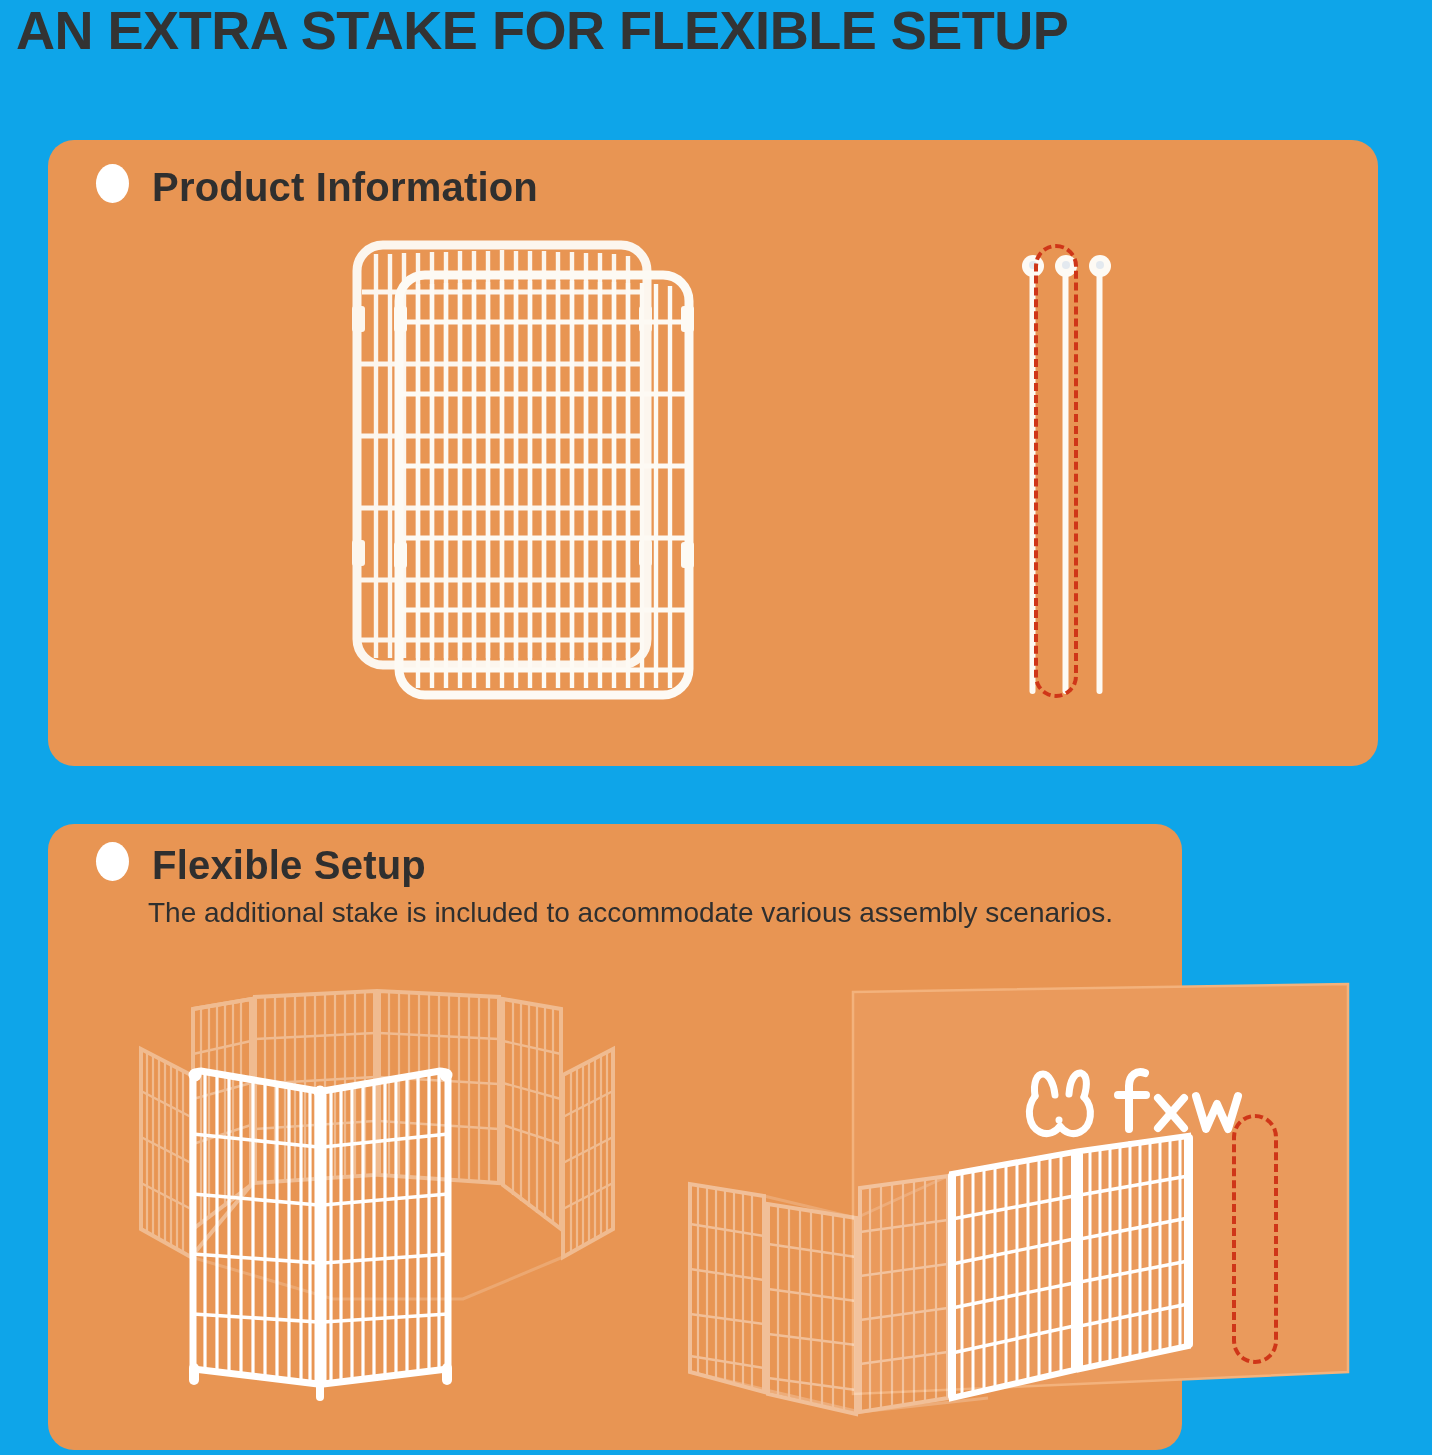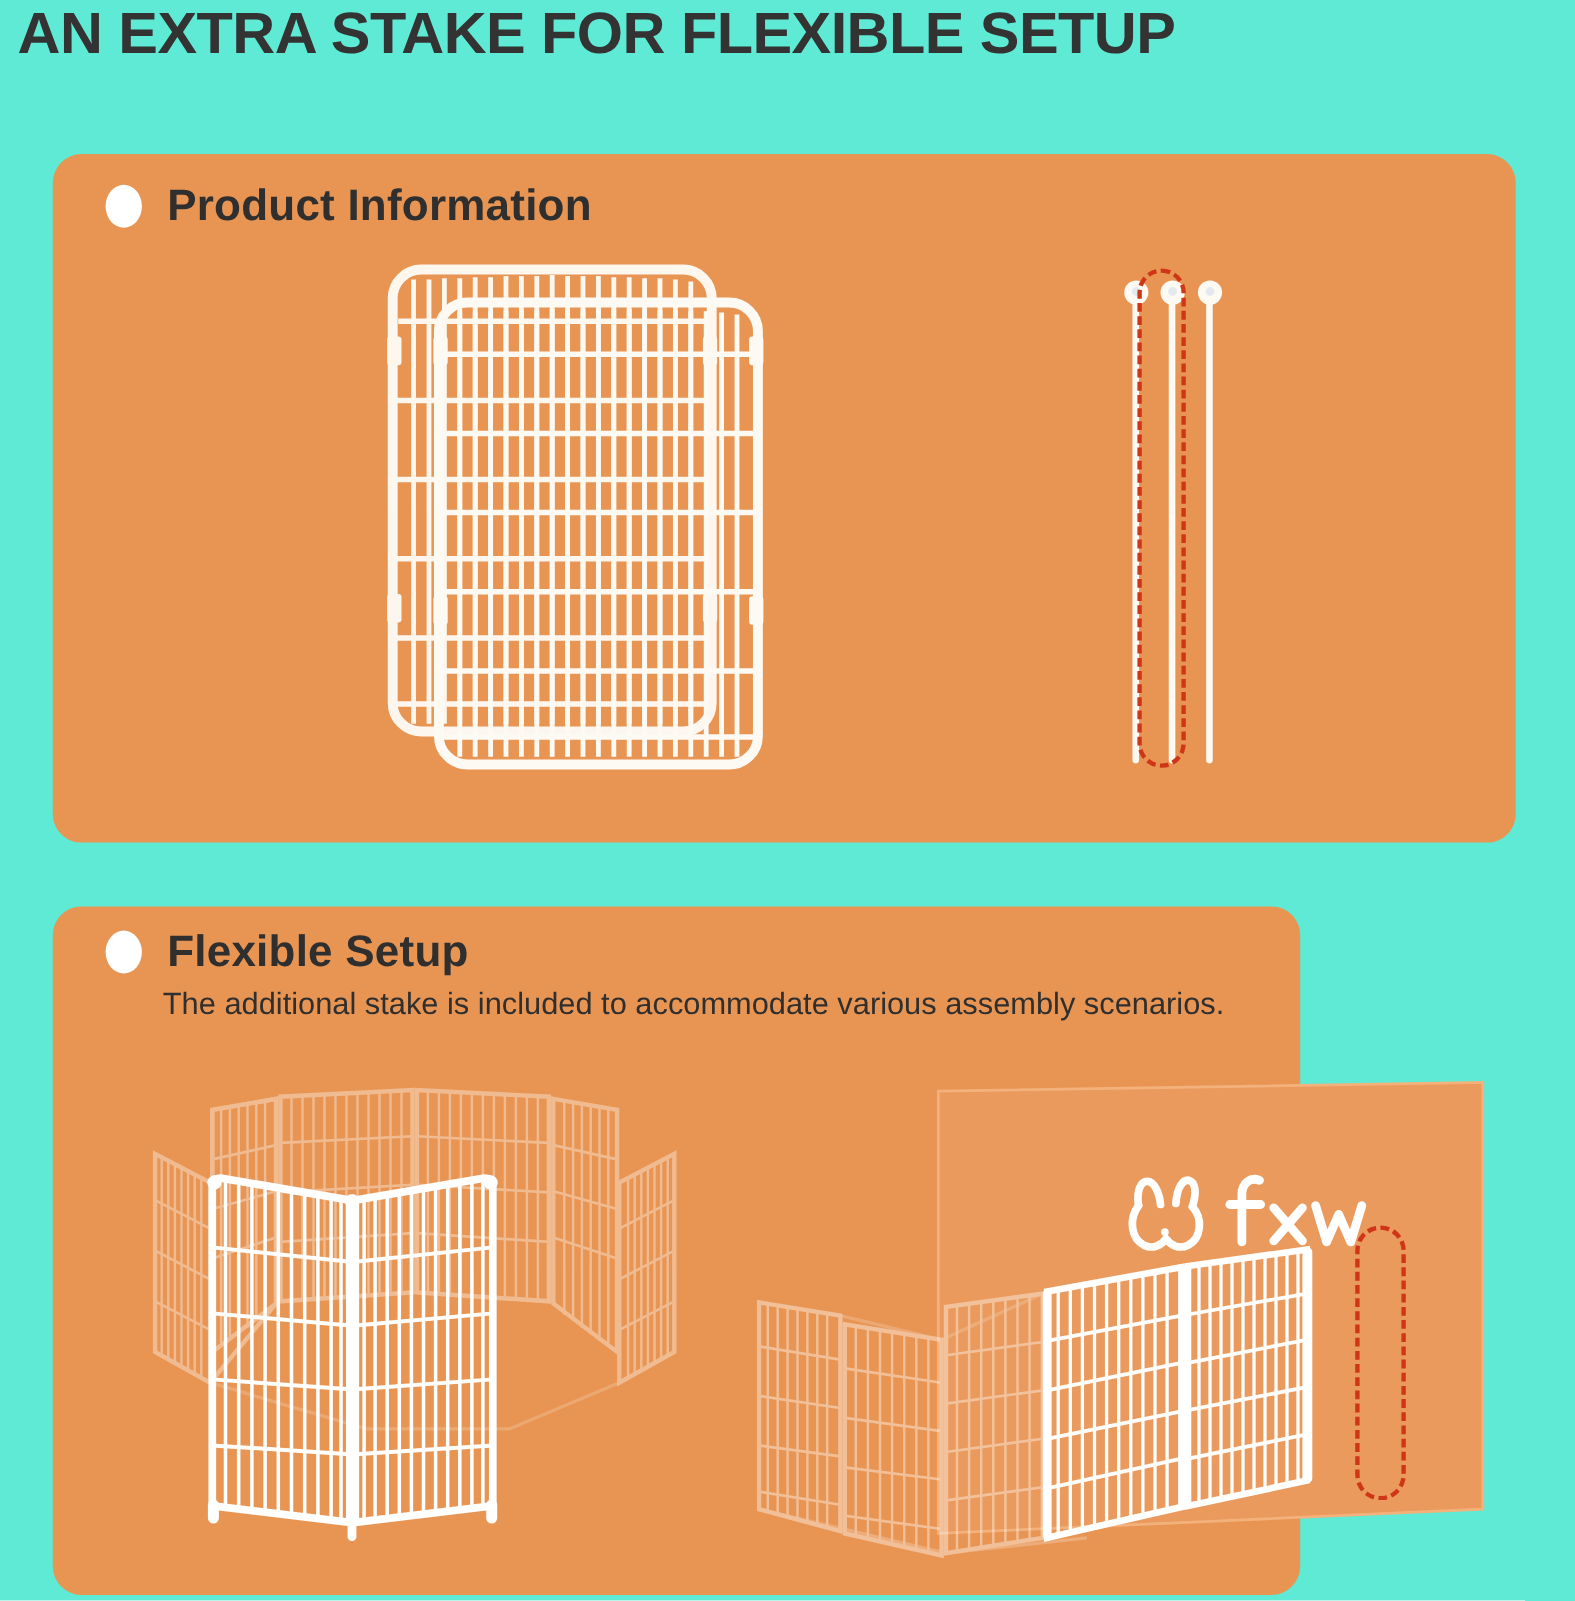--- a/index.html
+++ b/index.html
@@ -2,21 +2,21 @@
 <html><head>
 <meta charset="utf-8">
 <style>
   * { margin:0; padding:0; box-sizing:border-box; }
   html, body {
     width:1432px; height:1455px;
     background:#ffffff;
     font-family:"Liberation Sans", sans-serif;
     overflow:hidden;
   }
-  .page { position:relative; width:1432px; height:1455px; background:#5eead4; }
+  .page { position:relative; width:1432px; height:1455px; background:#0ea5e9; }
 
   
   .headline {
     position:absolute; left:16px; top:2px;
     width:1416px; height:58px;
     font-family:"Liberation Sans", sans-serif;
     font-size:53px; font-weight:bold;
     letter-spacing:-0.5px;
     color:#333333;
     line-height:58px;
@@ -27,21 +27,21 @@
 
   
   .card {
     position:absolute;
     background:#e89553;
     border-radius:26px;
   }
   #card-product { left:48px; top:140px; width:1330px; height:626px; }
   #card-flex    { left:48px; top:824px; width:1134px; height:626px; }
 
-  .card-head { position:absolute; display:flex; align-items:center; }
+  .card-head { position:absolute; display:flex; }
   #card-product .card-head { left:48px; top:24px; }
   #card-flex .card-head    { left:48px; top:18px; }
 
   .bullet {
     width:33px; height:39px;
     border-radius:50%;
     background:#ffffff;
     flex:0 0 auto;
   }
   .card-title {

